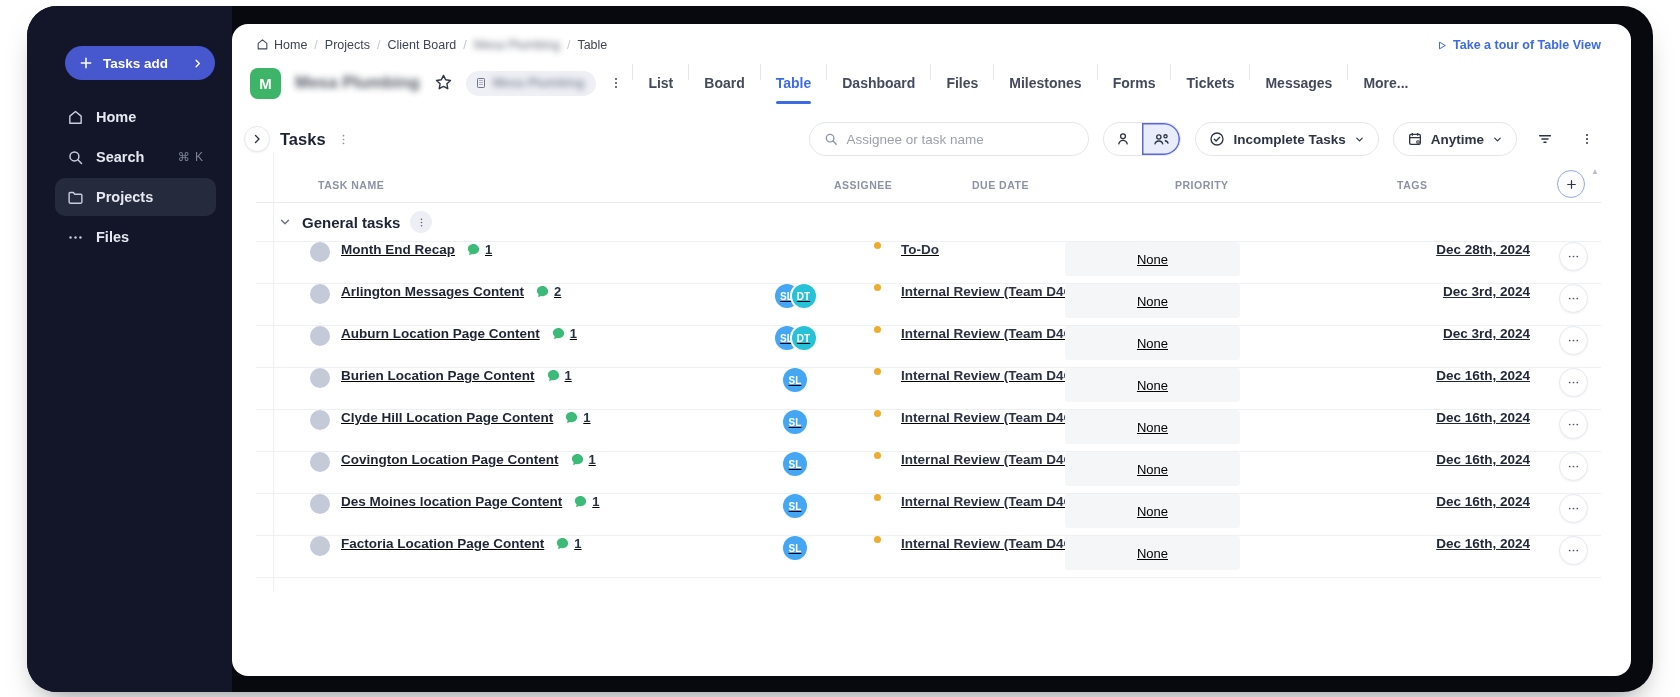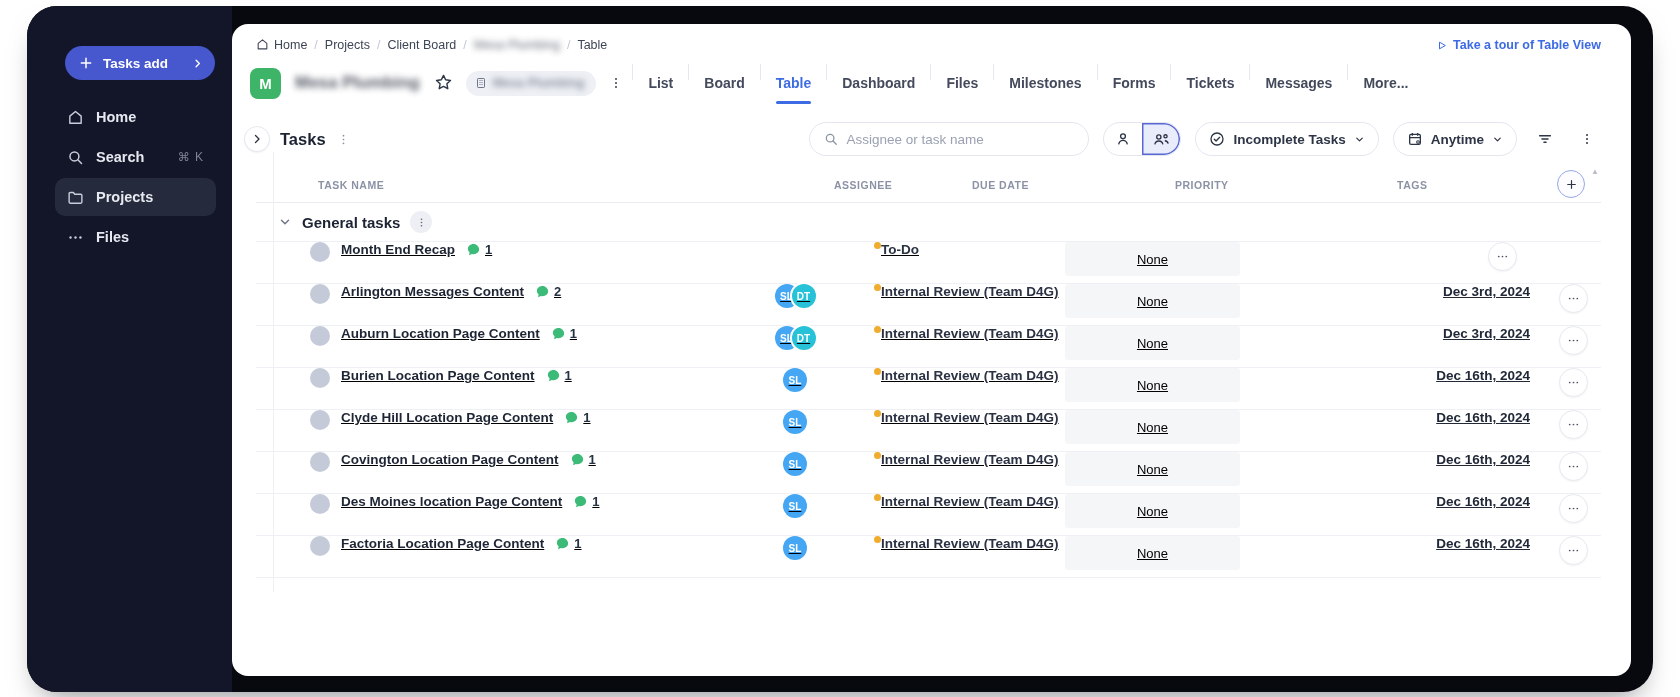--- a/index.html
+++ b/index.html
@@ -106,21 +106,21 @@
     align-items:center; height:42px; border-bottom:1px solid #eef0f5; background:#fff; cursor:pointer;}
   .cell{ display:flex; align-items:flex-start; min-width:0; height:100%;text-decoration:underline; }
   .c-task{ padding-left:54px; gap:11px; }
   .row-avatar{ width:20px; height:20px; border-radius:50%; background:#c5cad9; flex:none; }
   .task-name{ font-size:13.5px; font-weight:600; color:#1e2534; white-space:nowrap; }
   .comments{ display:flex; align-items:center; gap:4px; font-size:13px; font-weight:700; color:#253041; }
   .c-assignee{ justify-content:center; }
   .avatar{ width:24px; height:24px; border-radius:50%; color:#fff; font-size:10px; font-weight:700;
     display:flex; align-items:center; justify-content:center; flex:none; }
   .avatar.overlap{ margin-left:-7px; box-shadow:0 0 0 2px #fff; }
-  .c-status{ padding-left:44px; gap:0; }
+  .c-status{ padding-left:44px; gap:20px; }
   .status-dot{ width:7px; height:7px; border-radius:50%; background:#f0ad2d; flex:none; }
   .status-label{ font-size:13.5px; font-weight:600; color:#2b3243; white-space:nowrap; }
   .c-priority{ padding:0 15px; }
   .none-pill{ width:100%; height:34px; background:#f5f6f8; border-radius:3px; display:flex;
     align-items:center; justify-content:center; font-size:13px; color:#000000; }
   .c-date{ justify-content:flex-end; font-size:13.5px; font-weight:600; color:#212838; }
   .c-actions{ justify-content:flex-end; padding-right:13px; }
   .row-menu{ width:29px; height:29px; border-radius:50%; background:#fff; border:1px solid #e6e9f0;
     display:flex; align-items:center; justify-content:center; color:#4a5162; cursor:pointer;
     box-shadow:0 1px 2px rgba(20,25,40,.05); }
@@ -397,20 +397,21 @@
     </div>
     <div class="cell c-assignee"></div>
     <div class="cell c-status">
       <span class="status-dot"></span>
       <span class="status-label">To-Do</span>
     </div>
     <div class="cell c-priority">
       <span class="none-pill">None</span>
     </div>
     <div class="cell c-tags"></div>
+    <div class="cell c-date">Dec 28th, 2024</div>
     <div class="cell c-actions">
       <button class="row-menu">
         <svg width="13" height="13" viewBox="0 0 24 24" fill="currentColor">
                   <circle cx="5" cy="12" r="1.6"></circle>
                   <circle cx="12" cy="12" r="1.6"></circle>
                   <circle cx="19" cy="12" r="1.6"></circle>
                 </svg>
       </button>
     </div>
   </div>

